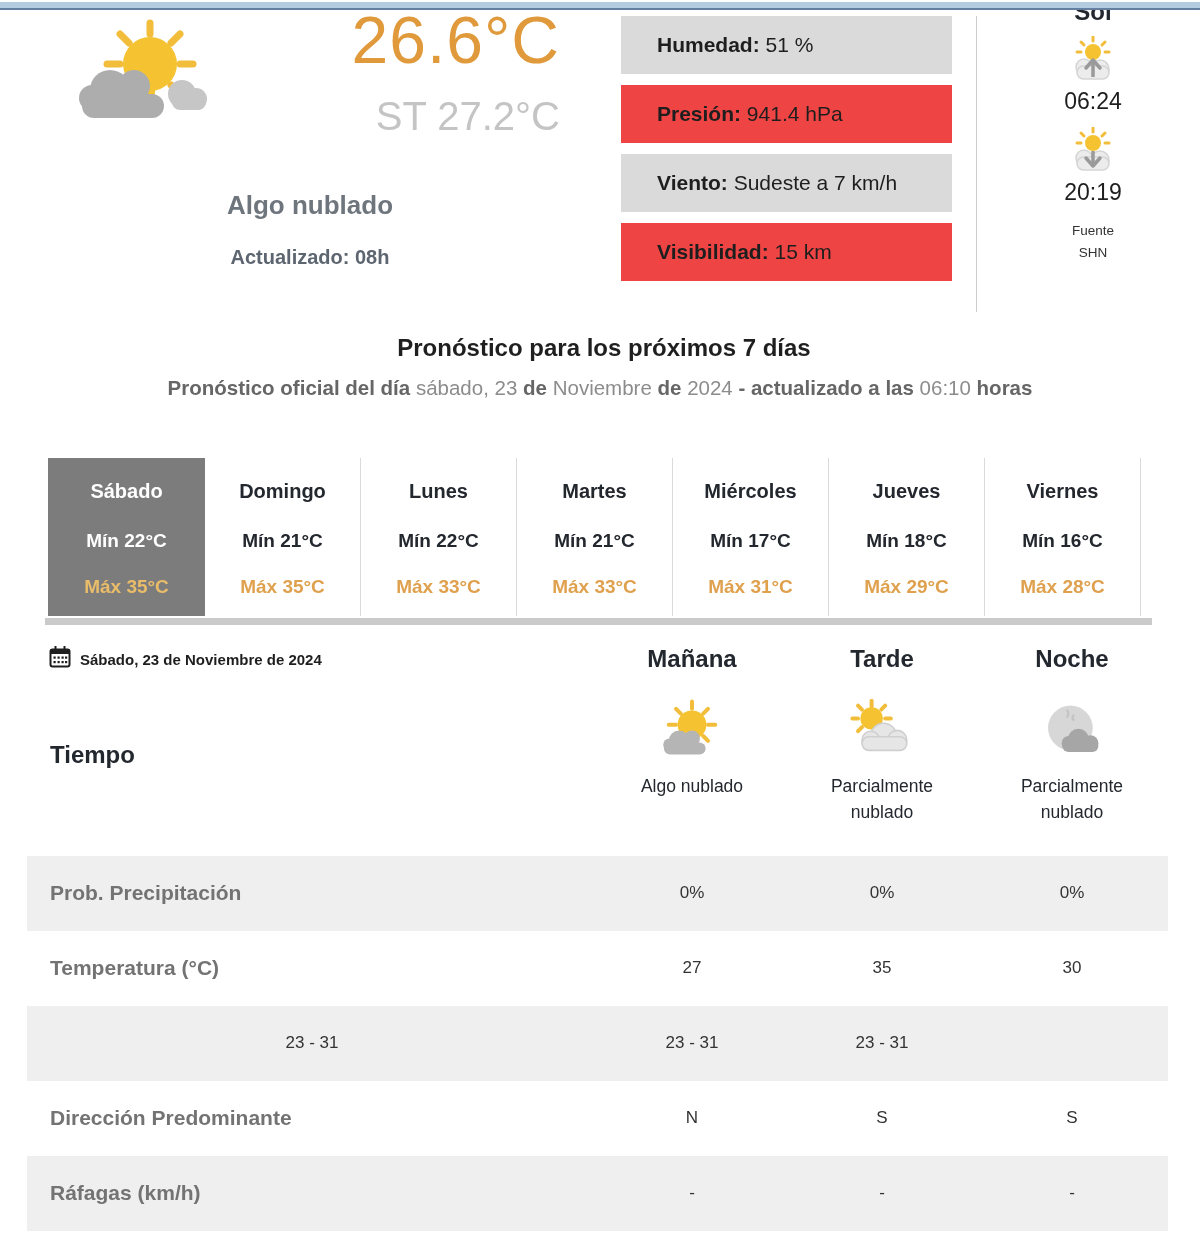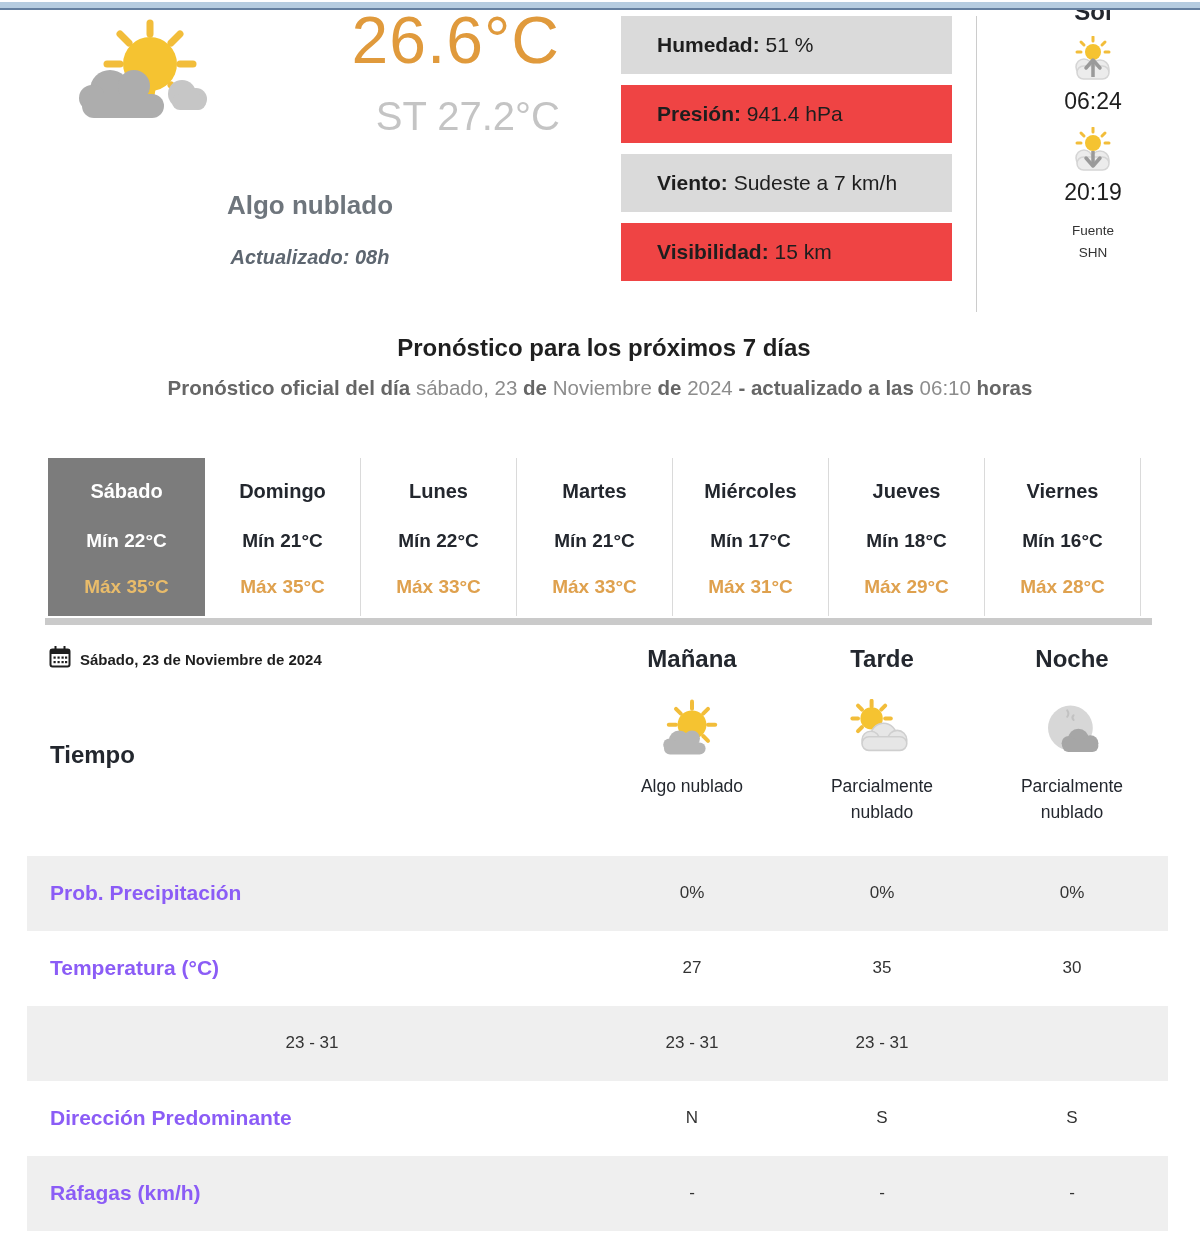--- a/index.html
+++ b/index.html
@@ -10,21 +10,21 @@
   }
   .top-line{height:6px;background:#b5cce0;border-bottom:2px solid #647f9f;margin-top:2px;}
 
   
   .current{position:relative;height:308px;}
   .cur-left{position:absolute;left:40px;top:0;width:540px;}
   .cur-icon{position:absolute;left:22px;top:6px;}
   .cur-temp{position:absolute;right:20px;top:-8px;font-size:66px;font-weight:500;color:#e09a3c;letter-spacing:1px;}
   .cur-st{position:absolute;right:20px;top:84px;font-size:40px;font-weight:400;color:#c4c4c4;}
   .cur-cond{position:absolute;top:180px;left:0;width:100%;text-align:center;font-size:26px;font-weight:700;color:#6e757c;}
-  .cur-upd{position:absolute;top:236px;left:0;width:100%;text-align:center;font-size:20px;font-weight:700;color:#5d6670;font-style:italic;}
+  .cur-upd{position:absolute;top:236px;left:0;width:100%;text-align:center;font-size:20px;font-weight:700;color:#5d6670;}
 
   .cur-info{position:absolute;left:621px;top:6px;width:331px;}
   .info-row{height:58px;line-height:58px;padding-left:36px;margin-bottom:11px;font-size:21px;color:#1e1e1e;white-space:pre;}
   .info-row.dark{background:#dadada;}
   .info-row.light{background:#ef4444;}
   .info-row b{font-weight:700;}
 
   .v-divider{position:absolute;left:976px;top:6px;height:296px;border-left:1px solid #ccc;}
 
   .sun-col{position:absolute;left:1004px;top:0;width:178px;text-align:center;}
@@ -60,21 +60,21 @@
   .period{font-size:24px;font-weight:700;color:#23272e;text-align:center;}
 
   .weather-row{margin-top:26px;align-items:start;}
   .tiempo-label{font-size:24px;font-weight:700;color:#23272e;padding-left:23px;margin-top:42px;}
   .cond-cell{text-align:center;}
   .cond-label{font-size:17.5px;color:#23272e;line-height:1.5;max-width:140px;margin:4px auto 0 auto;}
 
   .table{margin-top:30px;}
   .t-row{display:grid;grid-template-columns:570px 190px 190px 190px;margin-left:27px;width:1141px;height:75px;align-items:center;}
   .t-row.gray{background:#efefef;}
-  .t-label{font-size:21px;font-weight:700;color:#8b5cf6;padding-left:23px;}
+  .t-label{font-size:21px;font-weight:700;color:#737373;padding-left:23px;}
   .t-val{font-size:17px;font-weight:500;color:#333;text-align:center;}
 </style>
 </head>
 <body>
 
 <div class="top-line"></div>
 
 <div class="current">
   <div class="cur-left">
     <span class="cur-icon">

